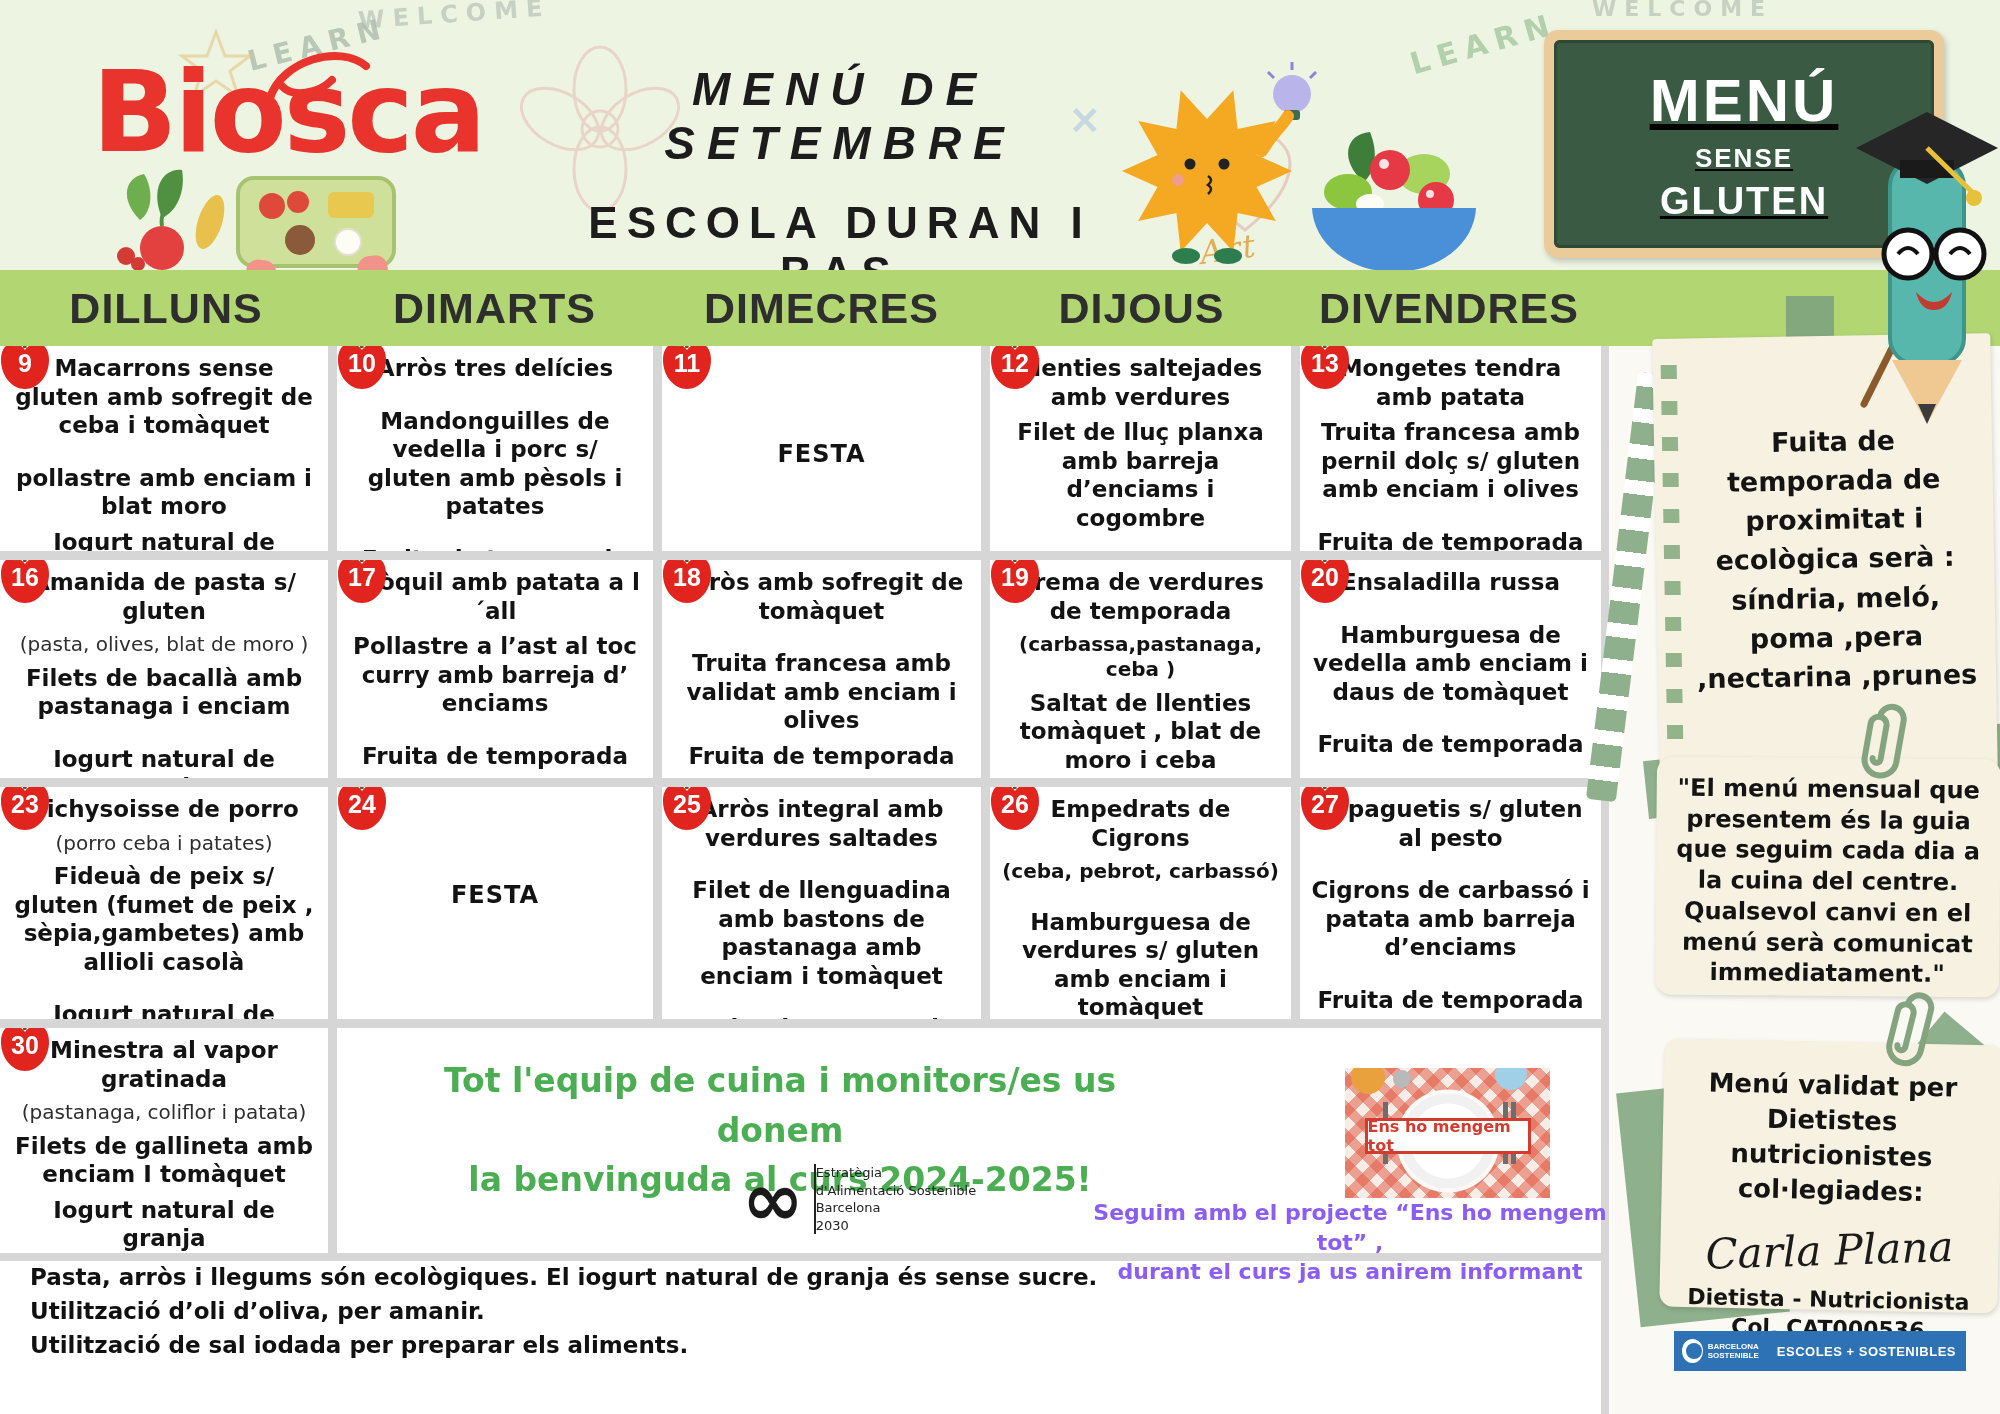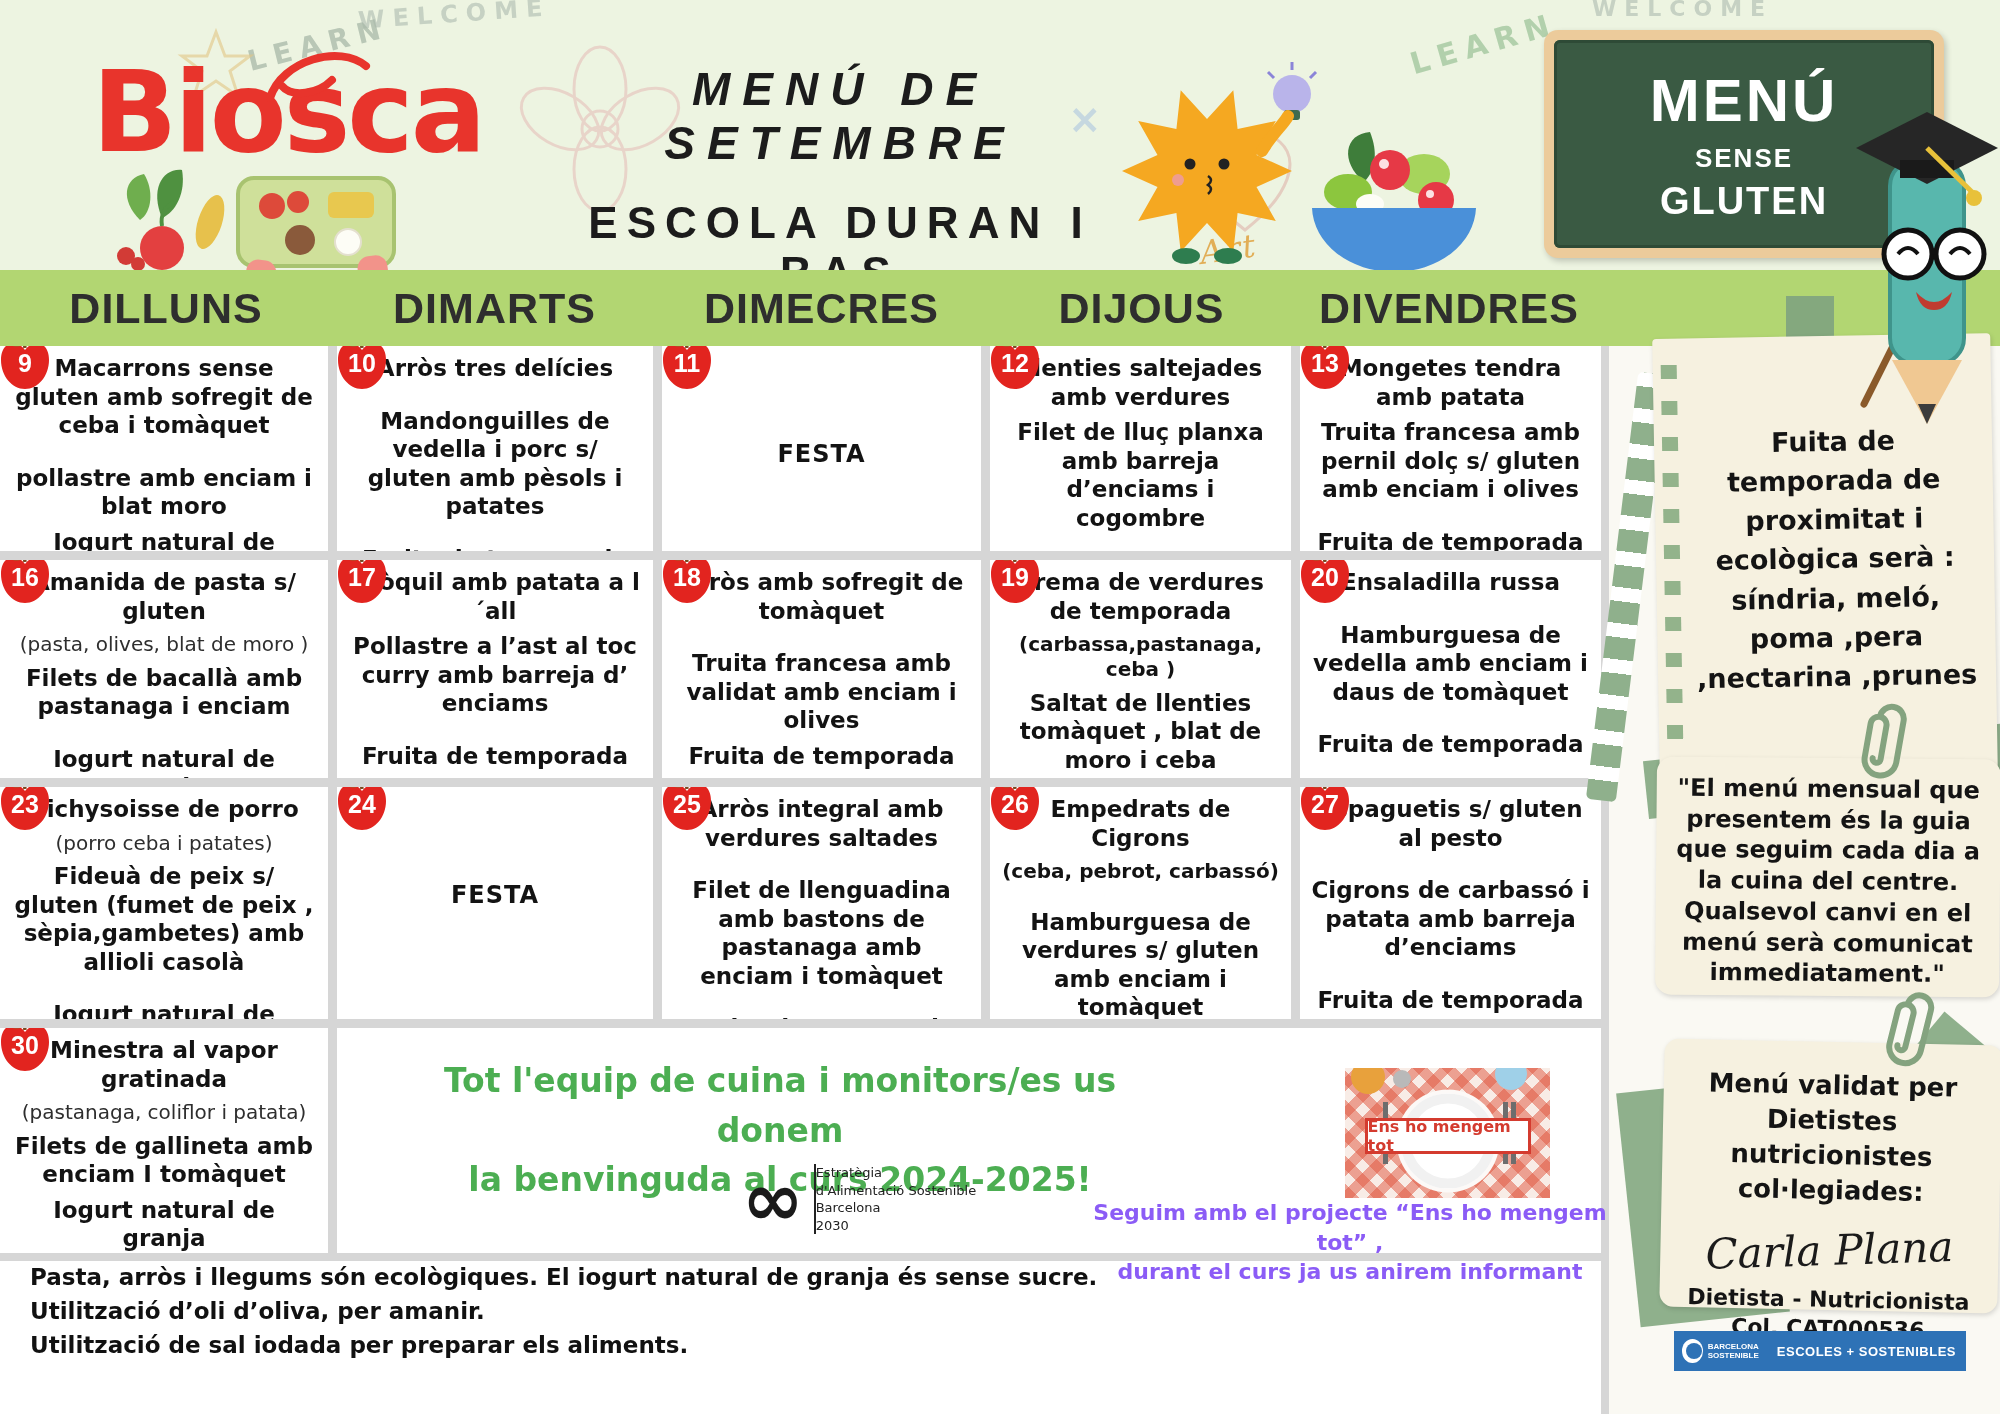--- a/index.html
+++ b/index.html
@@ -7,21 +7,21 @@
   .page{position:relative;width:2000px;height:1414px;background:#edf4e1;overflow:hidden;}
 
   
   .logo{position:absolute;left:92px;top:56px;font-size:112px;font-weight:bold;color:#e8342c;letter-spacing:-3px;line-height:1;}
   .logo-swoosh{position:absolute;left:262px;top:50px;width:110px;height:60px;}
   .main-title{position:absolute;left:520px;top:62px;width:640px;text-align:center;color:#1c1c1c;
     font-family:"Liberation Sans",sans-serif;font-weight:bold;}
   .main-title .t1{font-size:46px;letter-spacing:12px;font-style:italic;}
   .main-title .t2{font-size:44px;letter-spacing:9px;margin-top:28px;}
   .board{position:absolute;left:1544px;top:30px;width:400px;height:228px;background:#eccb9b;border-radius:14px;
-    box-shadow:2px 3px 6px rgba(0,0,0,.2);padding:10px;box-sizing:border-box;}
+    box-shadow:2px 3px 6px rgba(0,0,0,.2);padding:10px;box-sizing:border-box;text-decoration:underline;}
   .board-inner{width:100%;height:100%;background:#3a5a43;border-radius:6px;box-shadow:inset 0 0 0 3px #2e4a36;
     display:flex;flex-direction:column;align-items:center;justify-content:center;color:#fff;
     font-family:"Liberation Sans",sans-serif;font-weight:bold;}
   .board .b1{font-size:60px;letter-spacing:3px;}
   .board .b2{font-size:26px;letter-spacing:2px;margin-top:8px;}
   .board .b3{font-size:38px;letter-spacing:2px;margin-top:6px;}
 
   
   .doodle{position:absolute;color:#a9b9aa;opacity:.75;font-weight:bold;letter-spacing:8px;}
   .doodle.script{font-family:"DejaVu Serif",serif;font-style:italic;font-weight:normal;letter-spacing:2px;}

